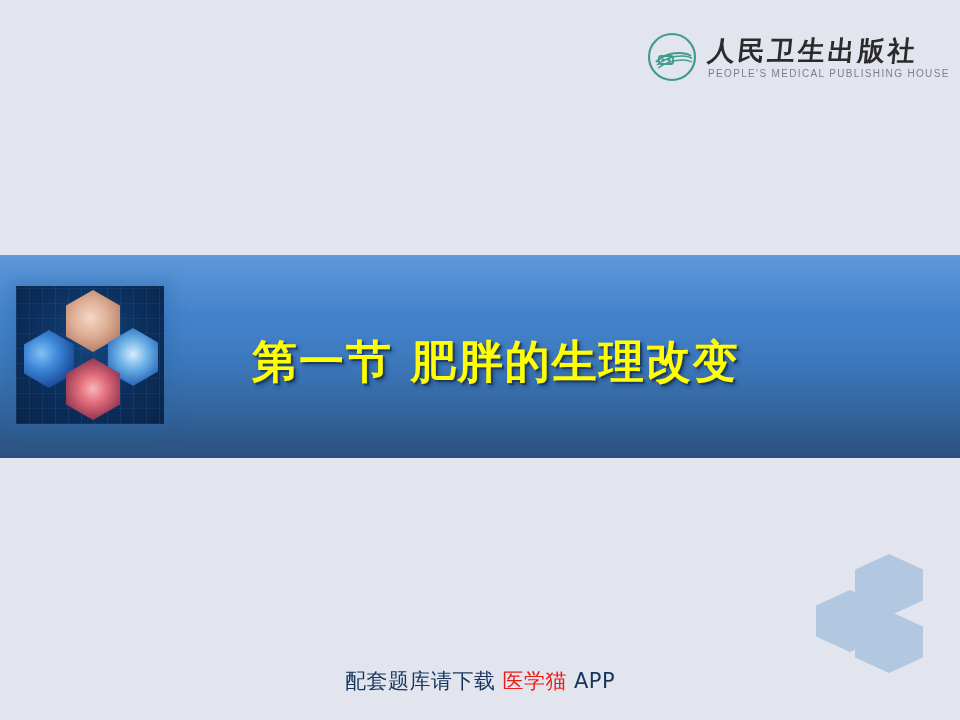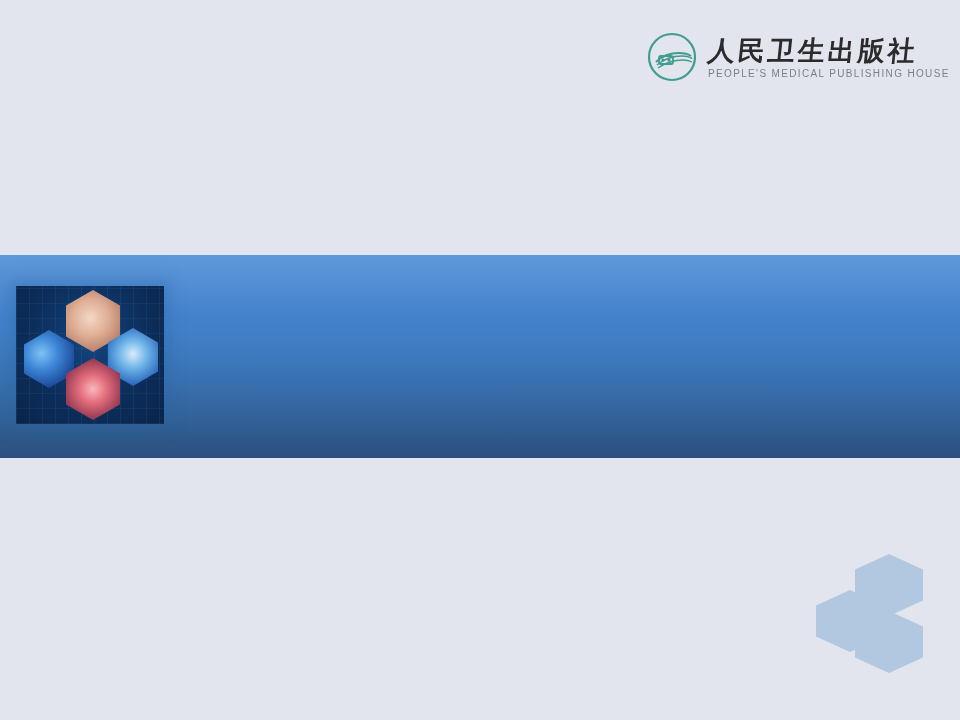--- a/index.html
+++ b/index.html
@@ -246,21 +246,25 @@
     <div class="hexcell hx-lung">
       <div class="hex-ring"></div>
       <div class="hex-inner"></div>
     </div>
     <div class="hexcell hx-neuron">
       <div class="hex-ring"></div>
       <div class="hex-inner"></div>
     </div>
   </div>
 
+  <div class="banner-title">第一节  肥胖的生理改变</div>
 
   <div class="deco-hexes">
     <div class="deco-hex deco-a"></div>
     <div class="deco-hex deco-b"></div>
     <div class="deco-hex deco-c"></div>
   </div>
 
+  <div class="footer-promo">
+    <span>配套题库请下载</span><span class="sp"></span><span class="brand">医学猫</span><span class="sp"></span><span>APP</span>
+  </div>
 
 </div>
 
 </body></html>

